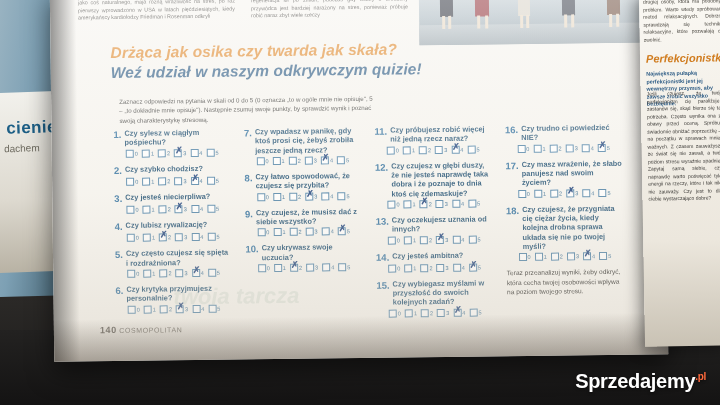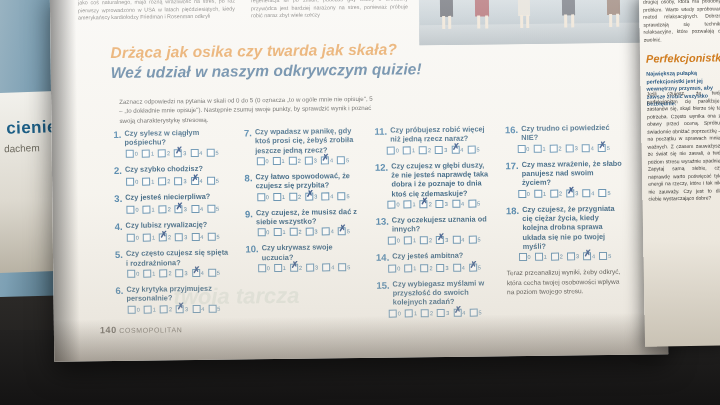--- a/index.html
+++ b/index.html
@@ -859,14 +859,17 @@
     </div>
   </div>
 
   <div class="rightpage">
     <div class="rp-top">drugiej osoby, która ma podobny problem. Warto wtedy spróbować metod relaksacyjnych. Dobrze sprawdzają się techniki relaksacyjne, które pozwalają ci zwolnić.</div>
     <div class="rp-title">Perfekcjonistka</div>
     <div class="rp-sub">Największą pułapką perfekcjonistki jest jej wewnętrzny przymus, aby zawsze zrobić wszystko bezbłędnie.</div>
     <div class="rp-body">Jeśli czujesz, że twój perfekcjonizm cię paraliżuje, zastanów się, skąd bierze się ta potrzeba. Często wynika ona z obawy przed oceną. Spróbuj świadomie obniżać poprzeczkę – na początku w sprawach mniej ważnych. Z czasem zauważysz, że świat się nie zawali, a twój poziom stresu wyraźnie spadnie. Zapytaj samą siebie, czy naprawdę warto poświęcać tyle energii na rzeczy, które i tak nikt nie zauważy. Czy jest to dla ciebie wystarczająco dobre?</div>
   </div>
 
+  <div class="brand">
+    <span>Sprzedajemy</span><sup>.pl</sup>
+  </div>
 
 </div>
 
 </body></html>

